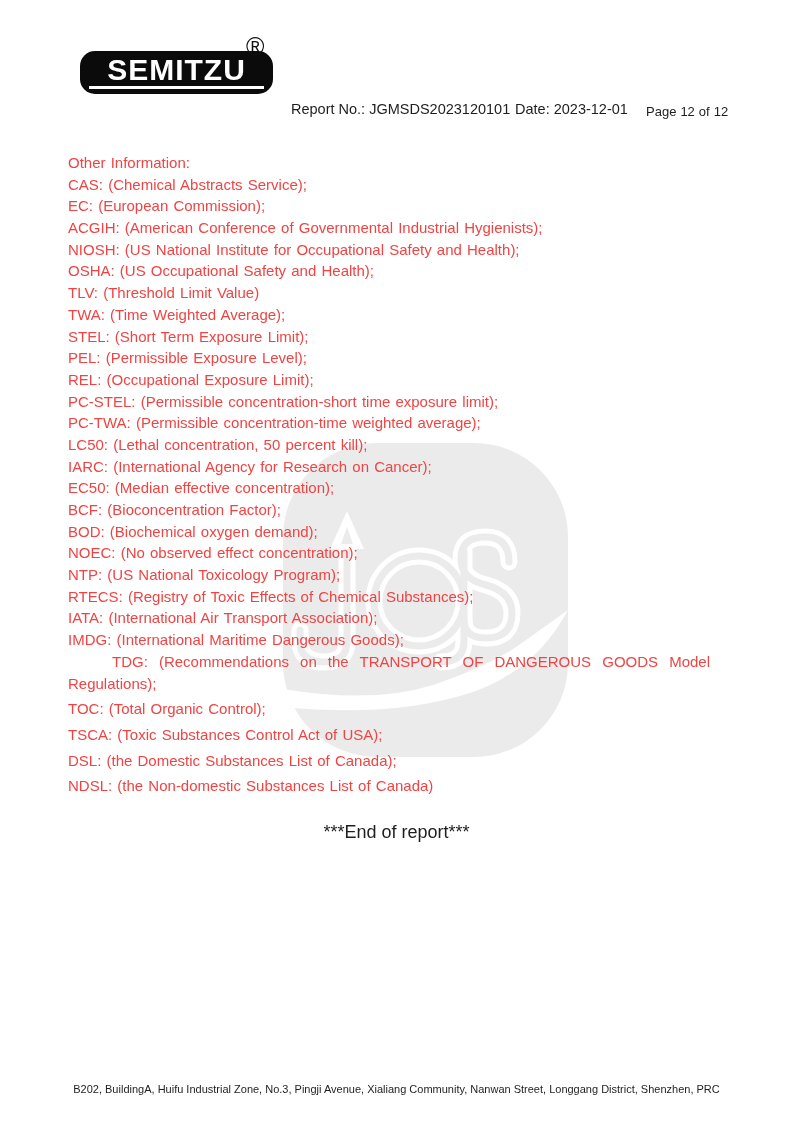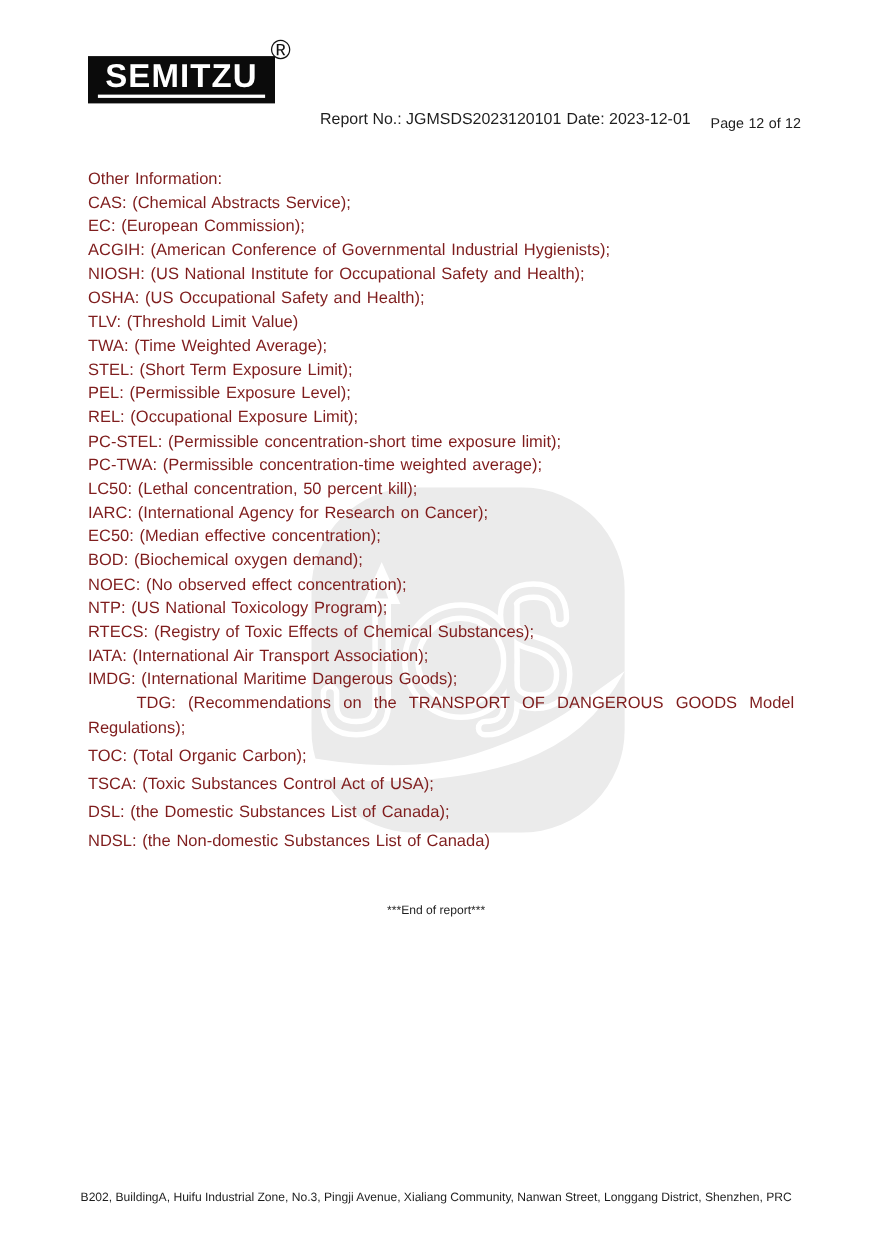--- a/index.html
+++ b/index.html
@@ -11,24 +11,24 @@
     height: 1122px;
     background: #ffffff;
     overflow: hidden;
   }
 
   
   .logo-box {
     position: absolute;
     left: 80px;
     top: 51px;
-    width: 170px;
+    width: 193px;
     height: 43px;
     background: #0b0b0b;
-    border-radius: 0;
+    border-radius: 15px;
     display: flex;
     align-items: center;
     justify-content: center;
     z-index: 2;
   }
   .logo-text {
     color: #ffffff;
     font-weight: bold;
     font-size: 30px;
     letter-spacing: 1px;
@@ -67,25 +67,25 @@
   .hdr-page {
     left: 646px;
     top: 104px;
     font-size: 13px;
   }
   .hdr-page span { margin-right: 4px; }
 
   
   .content {
     position: absolute;
-    left: 80px;
+    left: 68px;
     top: 152px;
     width: 642px;
     z-index: 1;
-    color: #7f1d1d;
+    color: #ef4444;
     font-size: 15px;
     word-spacing: 1px;
   }
   .bline {
     height: 21.7px;
     line-height: 21.7px;
     white-space: nowrap;
   }
   .bline.justify {
     text-align: justify;
@@ -95,21 +95,21 @@
   }
   .bline.gap { margin-top: 4px; }
 
   .end-line {
     position: absolute;
     top: 822px;
     left: 0;
     width: 100%;
     text-align: center;
     color: #1e1e1e;
-    font-size: 11px;
+    font-size: 18px;
     z-index: 1;
   }
 
   
   .watermark {
     position: absolute;
     left: 283px;
     top: 443px;
     width: 285px;
     height: 314px;
@@ -180,29 +180,30 @@
     <div class="bline">TLV: (Threshold Limit Value)</div>
     <div class="bline">TWA: (Time Weighted Average);</div>
     <div class="bline">STEL: (Short Term Exposure Limit);</div>
     <div class="bline">PEL: (Permissible Exposure Level);</div>
     <div class="bline">REL: (Occupational Exposure Limit);</div>
     <div class="bline">PC-STEL: (Permissible concentration-short time exposure limit);</div>
     <div class="bline">PC-TWA: (Permissible concentration-time weighted average);</div>
     <div class="bline">LC50: (Lethal concentration, 50 percent kill);</div>
     <div class="bline">IARC: (International Agency for Research on Cancer);</div>
     <div class="bline">EC50: (Median effective concentration);</div>
+    <div class="bline">BCF: (Bioconcentration Factor);</div>
     <div class="bline">BOD: (Biochemical oxygen demand);</div>
     <div class="bline">NOEC: (No observed effect concentration);</div>
     <div class="bline">NTP: (US National Toxicology Program);</div>
     <div class="bline">RTECS: (Registry of Toxic Effects of Chemical Substances);</div>
     <div class="bline">IATA: (International Air Transport Association);</div>
     <div class="bline">IMDG: (International Maritime Dangerous Goods);</div>
     <div class="bline justify">TDG: (Recommendations on the TRANSPORT OF DANGEROUS GOODS Model</div>
     <div class="bline">Regulations);</div>
-    <div class="bline gap">TOC: (Total Organic Carbon);</div>
+    <div class="bline gap">TOC: (Total Organic Control);</div>
     <div class="bline gap">TSCA: (Toxic Substances Control Act of USA);</div>
     <div class="bline gap">DSL: (the Domestic Substances List of Canada);</div>
     <div class="bline gap">NDSL: (the Non-domestic Substances List of Canada)</div>
   </div>
 
   <div class="end-line">***End of report***</div>
 
   <div class="footer">B202, BuildingA, Huifu Industrial Zone, No.3, Pingji Avenue, Xialiang Community, Nanwan Street, Longgang District, Shenzhen, PRC</div>
 
 </div>

